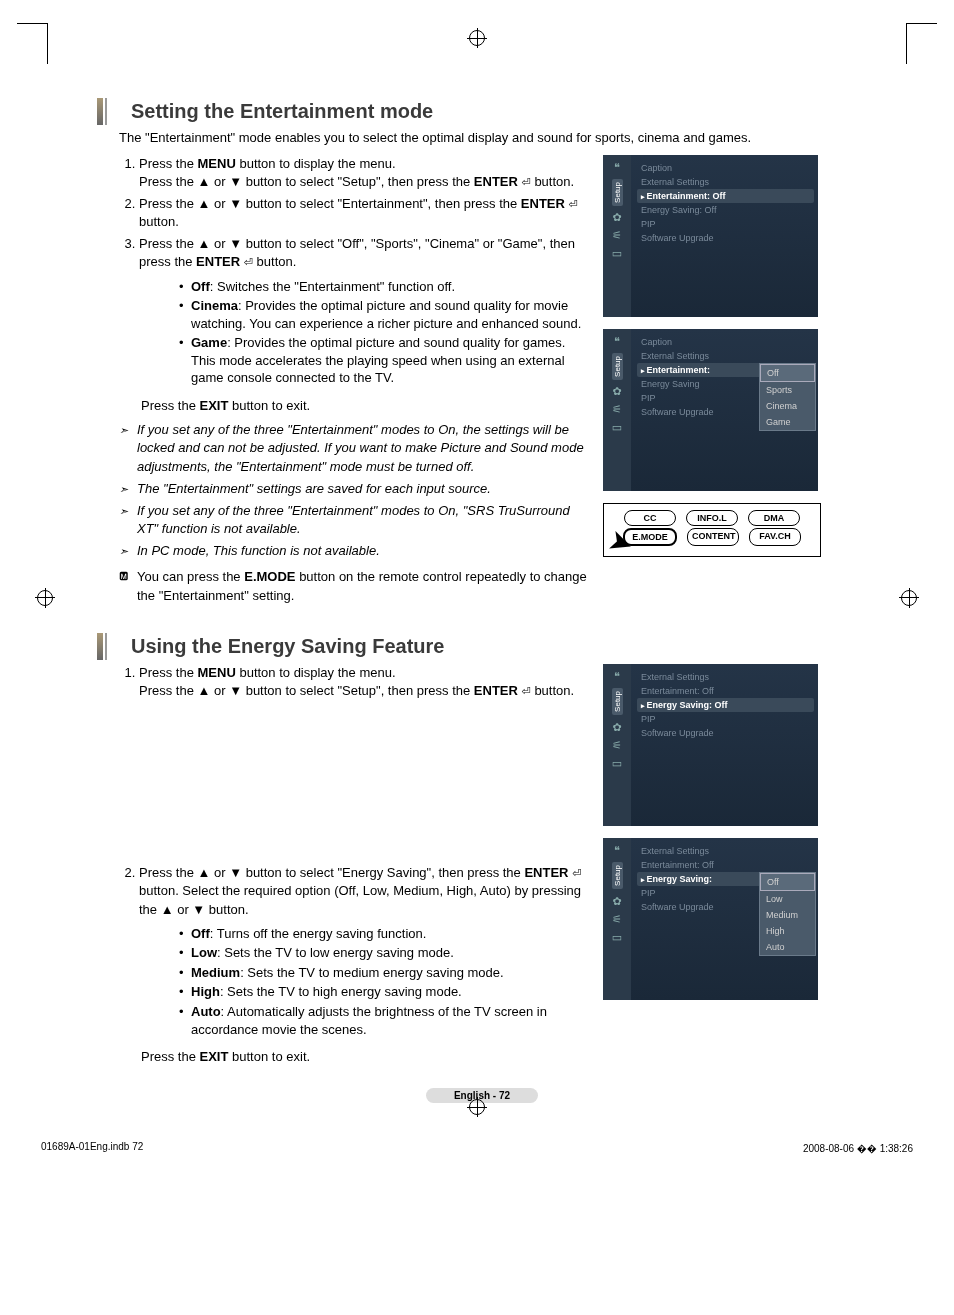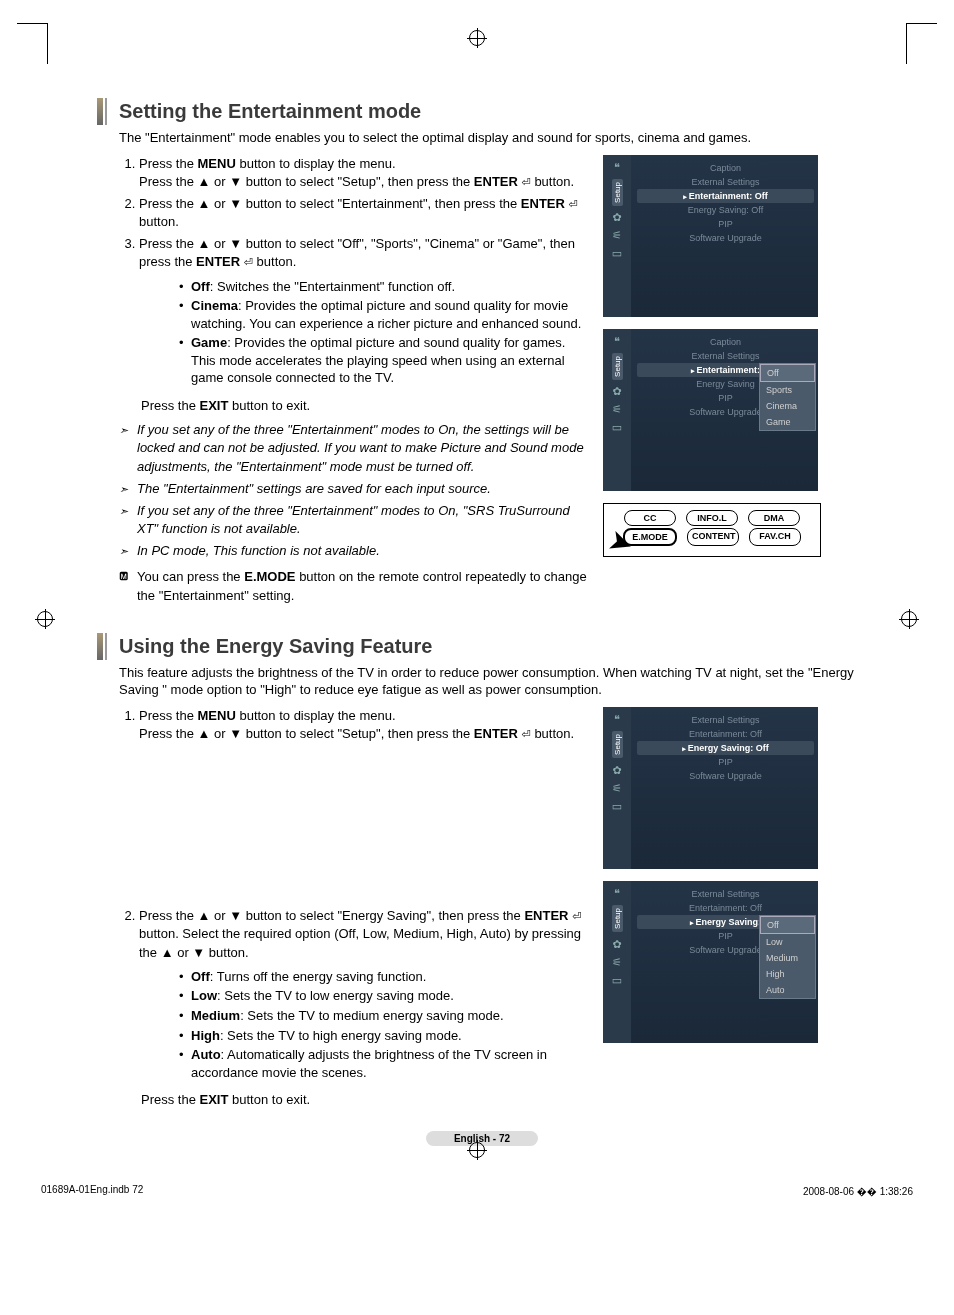--- a/index.html
+++ b/index.html
@@ -32,21 +32,21 @@
   .crop-tl { position:absolute; top:23px; left:10px; width:30px; height:40px; border-top:1px solid #000; border-right:1px solid #000; }
   .crop-tr { position:absolute; top:23px; right:10px; width:30px; height:40px; border-top:1px solid #000; border-left:1px solid #000; }
 
   .content { margin-top: 70px; padding: 0 50px 0 60px; }
   h2 {
     margin:0 0 6px 0;
     font-size:20px;
     font-weight:bold;
     color:#3a3a3a;
     position:relative;
-    padding-left:22px;
+    padding-left:34px;
   }
   h2::before{
     content:"";
     position:absolute;
     left:0; top:-2px; bottom:-2px;
     width:6px;
     background:linear-gradient(#a97, #666);
   }
   h2::after{
     content:"";
@@ -103,21 +103,21 @@
     padding:3px 1px;
     border-radius:2px;
   }
   .osd-sidebar .icon {
     width:14px; height:12px;
     color:#8aa;
     font-size:11px;
     text-align:center;
   }
   .osd-body { flex:1; padding:6px 4px 6px 6px; min-height:150px; position:relative;}
-  .osd-row { display:flex; justify-content:center; padding:2px 4px; color:#7a8a9a;}
+  .osd-row { display:flex; justify-content:flex-start; padding:2px 4px; color:#7a8a9a;}
   .osd-row.sel { background:#3a4a5a; color:#fff; font-weight:bold; border-radius:2px;}
   .osd-row .val { color:inherit; }
   .osd-row.sel .name::before { content:"▸ "; font-size:7px; }
   .osd-dropdown {
     position:absolute;
     right:2px;
     background:#4a5a6a;
     border:1px solid #6a7a8a;
     font-size:9px;
     color:#d0d0d0;
@@ -316,21 +316,20 @@
             <div class="rbtn">FAV.CH</div>
           </div>
           <div class="remote-arrow2">➤</div>
         </div>
       </div>
     </div>
 
     <div style="height:30px;"></div>
 
     <h2>Using the Energy Saving Feature</h2>
-    <p class="intro">This feature adjusts the brightness of the TV in order to reduce power consumption. When watching TV at night, set the "Energy Saving " mode option to "High" to reduce eye fatigue as well as power consumption.</p>
 
     <div class="two-col">
       <div class="left-col">
         <ol>
           <li>
             <span>Press the </span><b>MENU</b><span> button to display the menu.</span><br>
             <span>Press the ▲ or ▼ button to select "Setup", then press the </span><b>ENTER</b> <span class="enter-icon">⏎</span><span> button.</span>
             <div class="spacer"></div>
           </li>
           <li>

